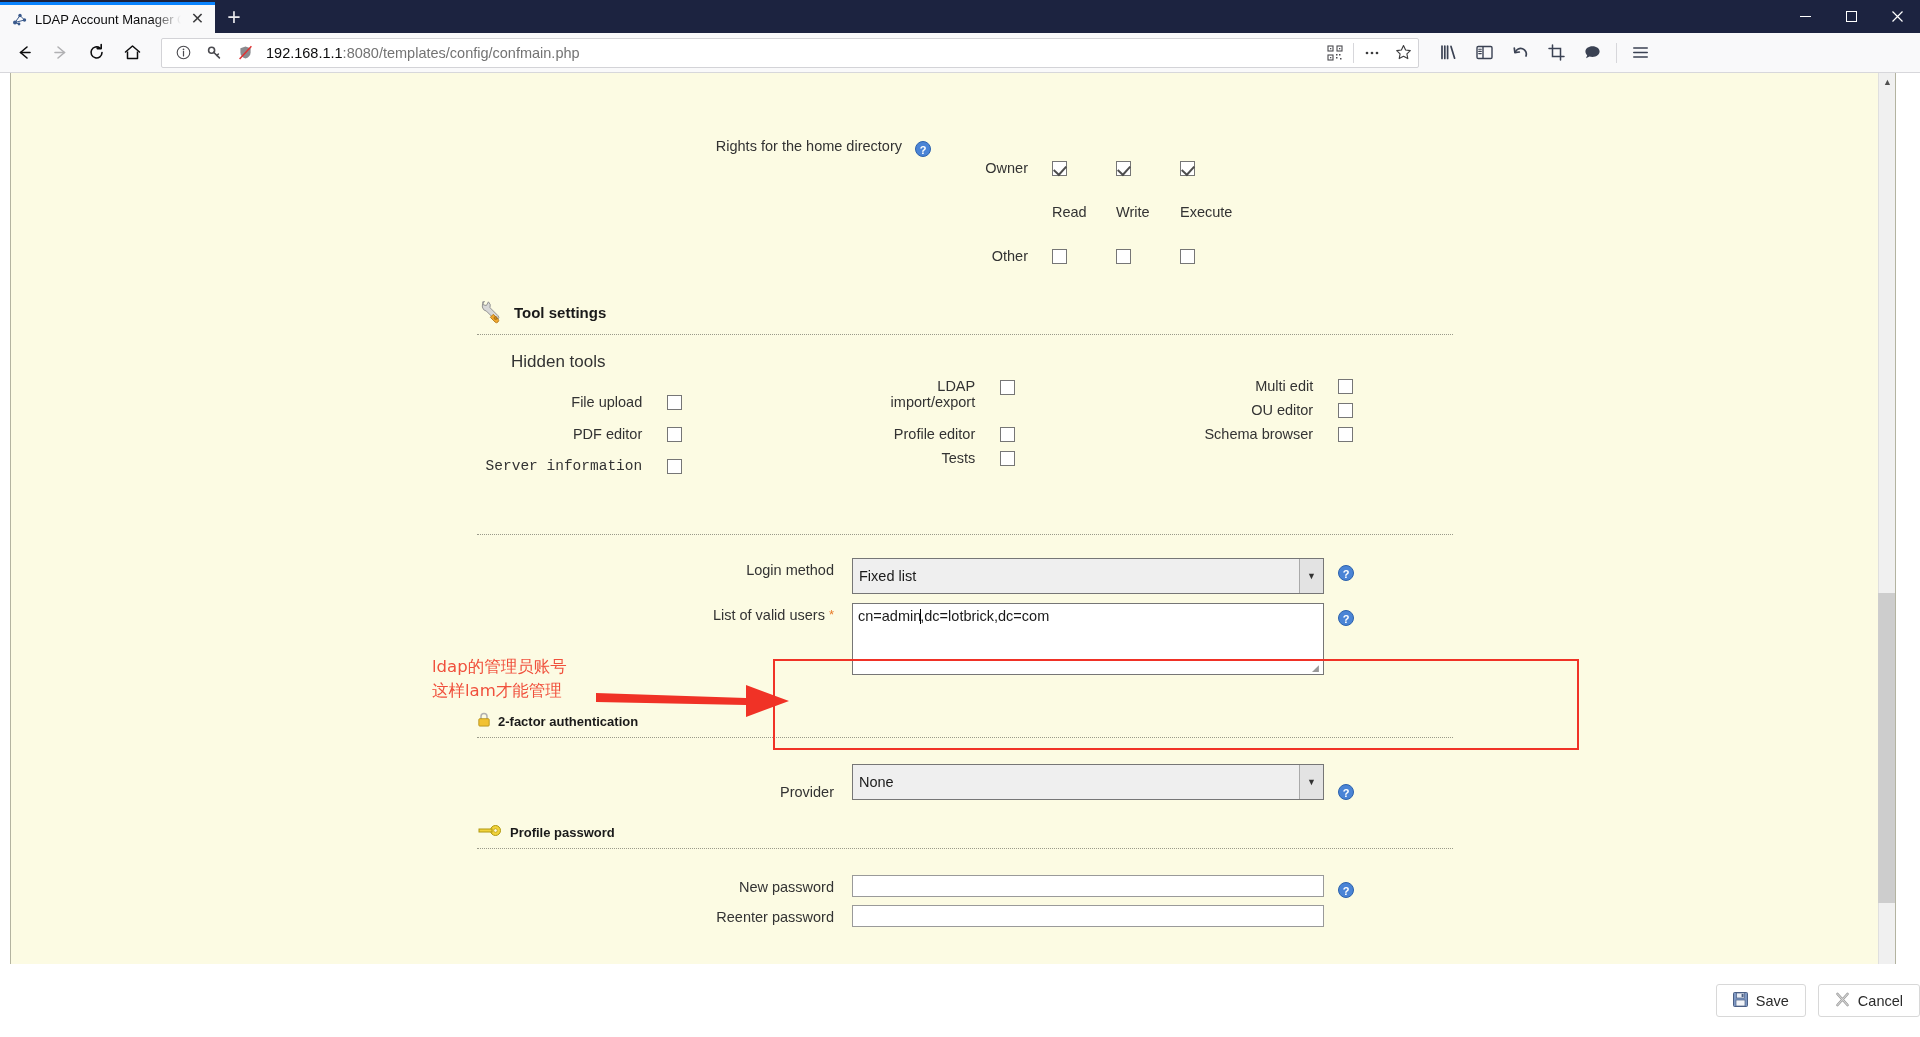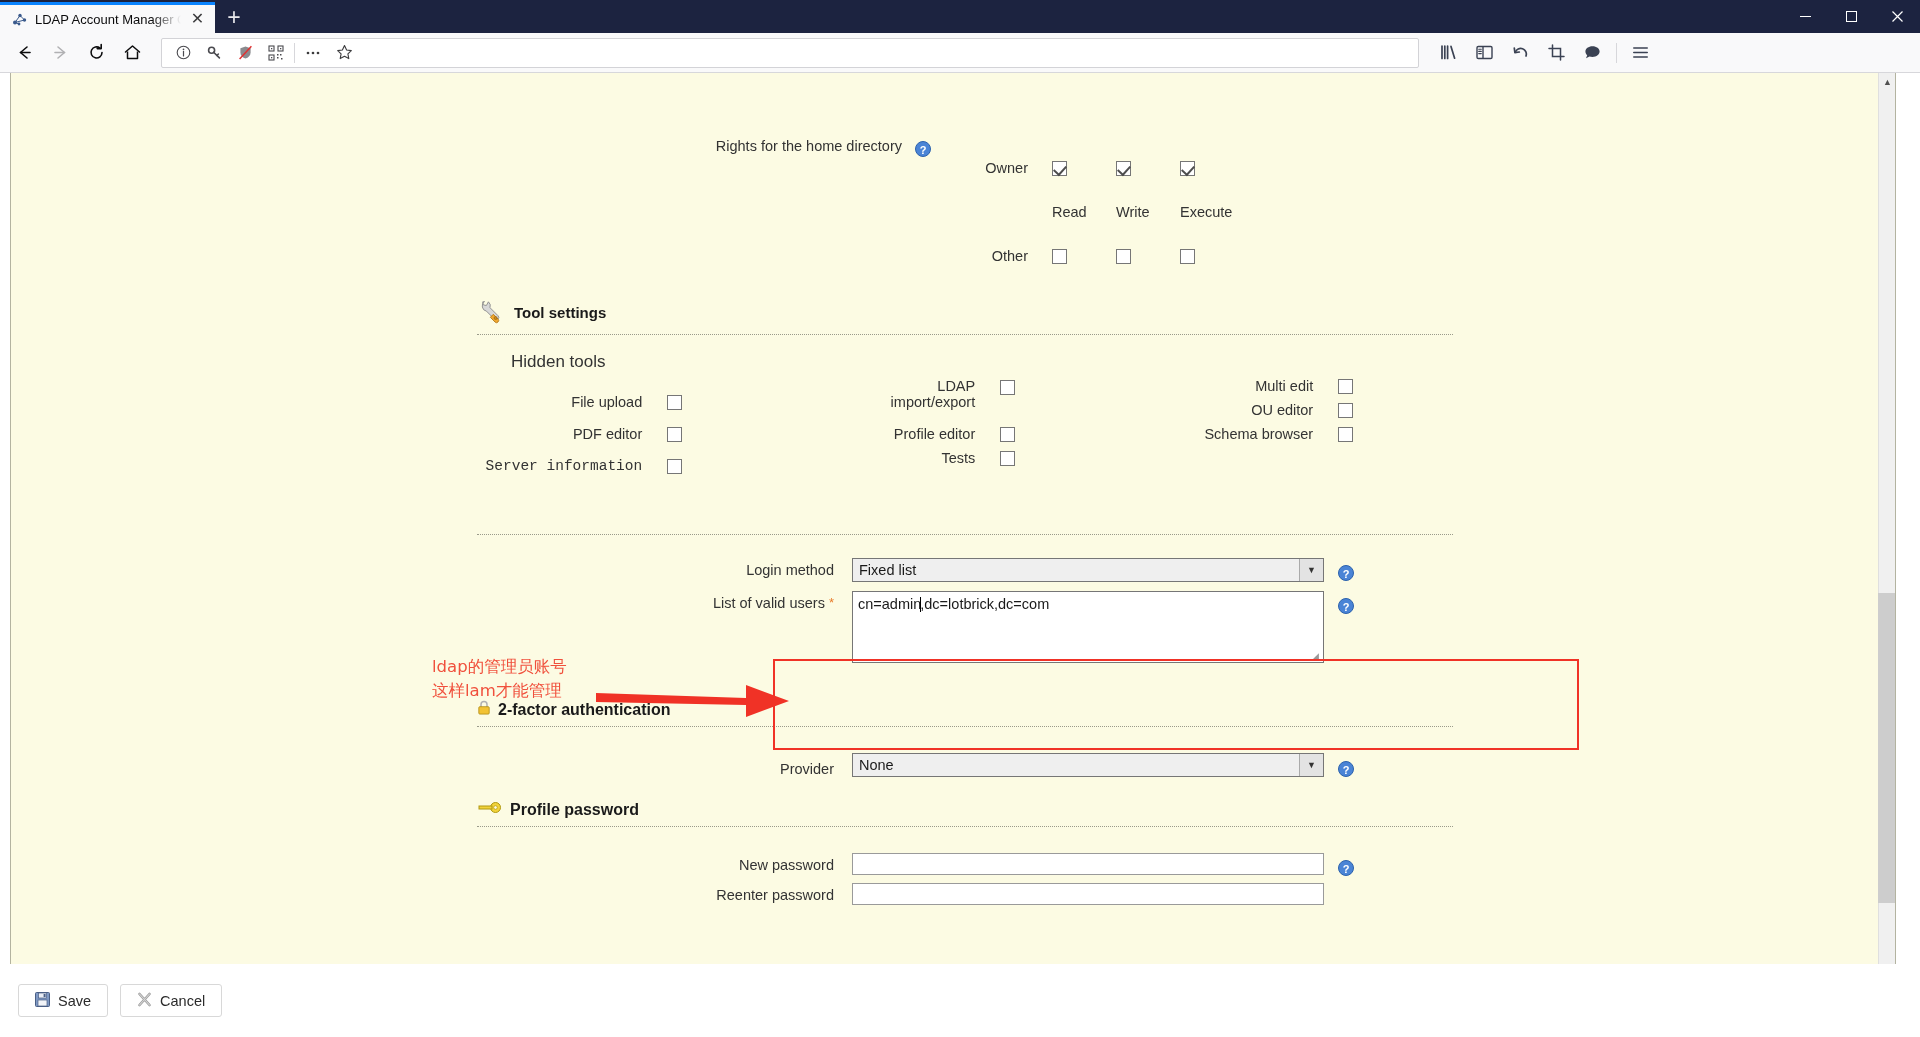--- a/index.html
+++ b/index.html
@@ -151,21 +151,21 @@
     border: solid #4d4d4d; border-width: 0 2px 2px 0;
     transform: rotate(42deg);
   }
 
   
   .section-head {
     display: flex; align-items: center; gap: 11px;
     font-size: 15px; font-weight: bold; color: #1a1a1a;
     padding-bottom: 7px;
   }
-  .section-head.small { font-size: 16px; gap: 7px; }
+  .section-head.small { font-size: 13px; gap: 7px; }
   .section-rule {
     border-bottom: 1px dotted #9a9a8a;
     margin-bottom: 0;
   }
   .sect-block { margin: 0 0 0 466px; width: 976px; }
 
   .ico { display: inline-block; flex: 0 0 auto; }
 
   .hidden-tools-label {
     font-size: 17px; color: #333333;
@@ -184,21 +184,21 @@
   .field-row {
     display: flex; align-items: flex-start; gap: 0;
     font-size: 14.5px; color: #333333;
   }
   .field-label {
     width: 375px; text-align: right; padding-right: 18px;
     padding-top: 4px; flex: 0 0 375px;
   }
   .req { color: #e87b2a; font-size: 13px; vertical-align: 1px; }
   .select-box {
-    width: 472px; height: 24px; flex: 0 0 472px;
+    width: 472px; height: 36px; flex: 0 0 472px;
     background: #efefef; border: 1px solid #767676;
     display: flex; align-items: center;
     font-size: 14.5px; color: #1a1a1a; padding-left: 6px;
     position: relative;
   }
   .select-arrow {
     position: absolute; right: 0; top: 0; bottom: 0; width: 24px;
     background: #e3e3e3; border-left: 1px solid #aaaaaa;
     display: flex; align-items: center; justify-content: center;
     font-size: 9px; color: #333333;
@@ -242,20 +242,21 @@
     font-family: "DejaVu Sans", sans-serif;
     letter-spacing: 0.5px;
   }
 
   
   .bottombar {
     position: absolute; left: 0; bottom: 0;
     width: 1920px; height: 73px; background: #ffffff;
     display: flex; align-items: center; padding-left: 18px; gap: 12px;
     z-index: 5;
+    justify-content: flex-end;
   }
   .btn {
     display: inline-flex; align-items: center; gap: 8px;
     height: 33px; padding: 0 16px;
     background: #ffffff; border: 1px solid #d8d8d8; border-radius: 3px;
     font-size: 14.5px; color: #2b2b2b;
   }
 </style>
 </head>
 <body>
@@ -338,20 +339,21 @@
             <path d="M6.6 7.2 L12.4 12.9" stroke="#4a4a4f" stroke-width="1.6" stroke-linecap="round"></path>
             <path d="M10 10.4 L11.4 9" stroke="#4a4a4f" stroke-width="1.5" stroke-linecap="round"></path>
           </svg>
       </span>
       <span class="urlbar-icon">
         <svg width="15" height="15" viewBox="0 0 15 15">
             <path d="M7.5 1.4 L12.6 3.2 V7.5 C12.6 10.6 10.4 12.7 7.5 13.6 C4.6 12.7 2.4 10.6 2.4 7.5 V3.2 Z" fill="#8a8a8e"></path>
             <path d="M1.6 13.9 L13.4 1.2" stroke="#e03030" stroke-width="1.5"></path>
           </svg>
       </span>
+      <span class="url-text"><span>192.168.1.1</span><span class="dim">:8080/templates/config/confmain.php</span></span>
       <span class="urlbar-icon">
         <svg width="16" height="16" viewBox="0 0 16 16">
             <rect x="1" y="1" width="5" height="5" fill="none" stroke="#4a4a4f" stroke-width="1.1"></rect>
             <rect x="10" y="1" width="5" height="5" fill="none" stroke="#4a4a4f" stroke-width="1.1"></rect>
             <rect x="1" y="10" width="5" height="5" fill="none" stroke="#4a4a4f" stroke-width="1.1"></rect>
             <rect x="3" y="3" width="1.3" height="1.3" fill="#4a4a4f"></rect>
             <rect x="12" y="3" width="1.3" height="1.3" fill="#4a4a4f"></rect>
             <rect x="3" y="12" width="1.3" height="1.3" fill="#4a4a4f"></rect>
             <rect x="9" y="9" width="1.5" height="1.5" fill="#4a4a4f"></rect>
             <rect x="12" y="9" width="1.5" height="1.5" fill="#4a4a4f"></rect>

